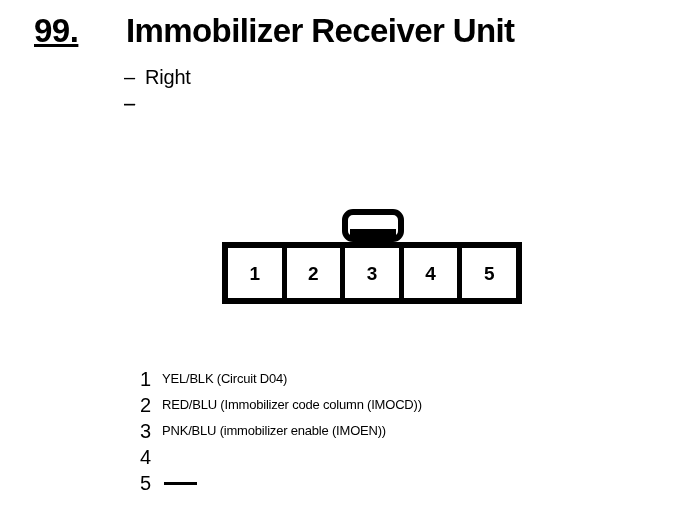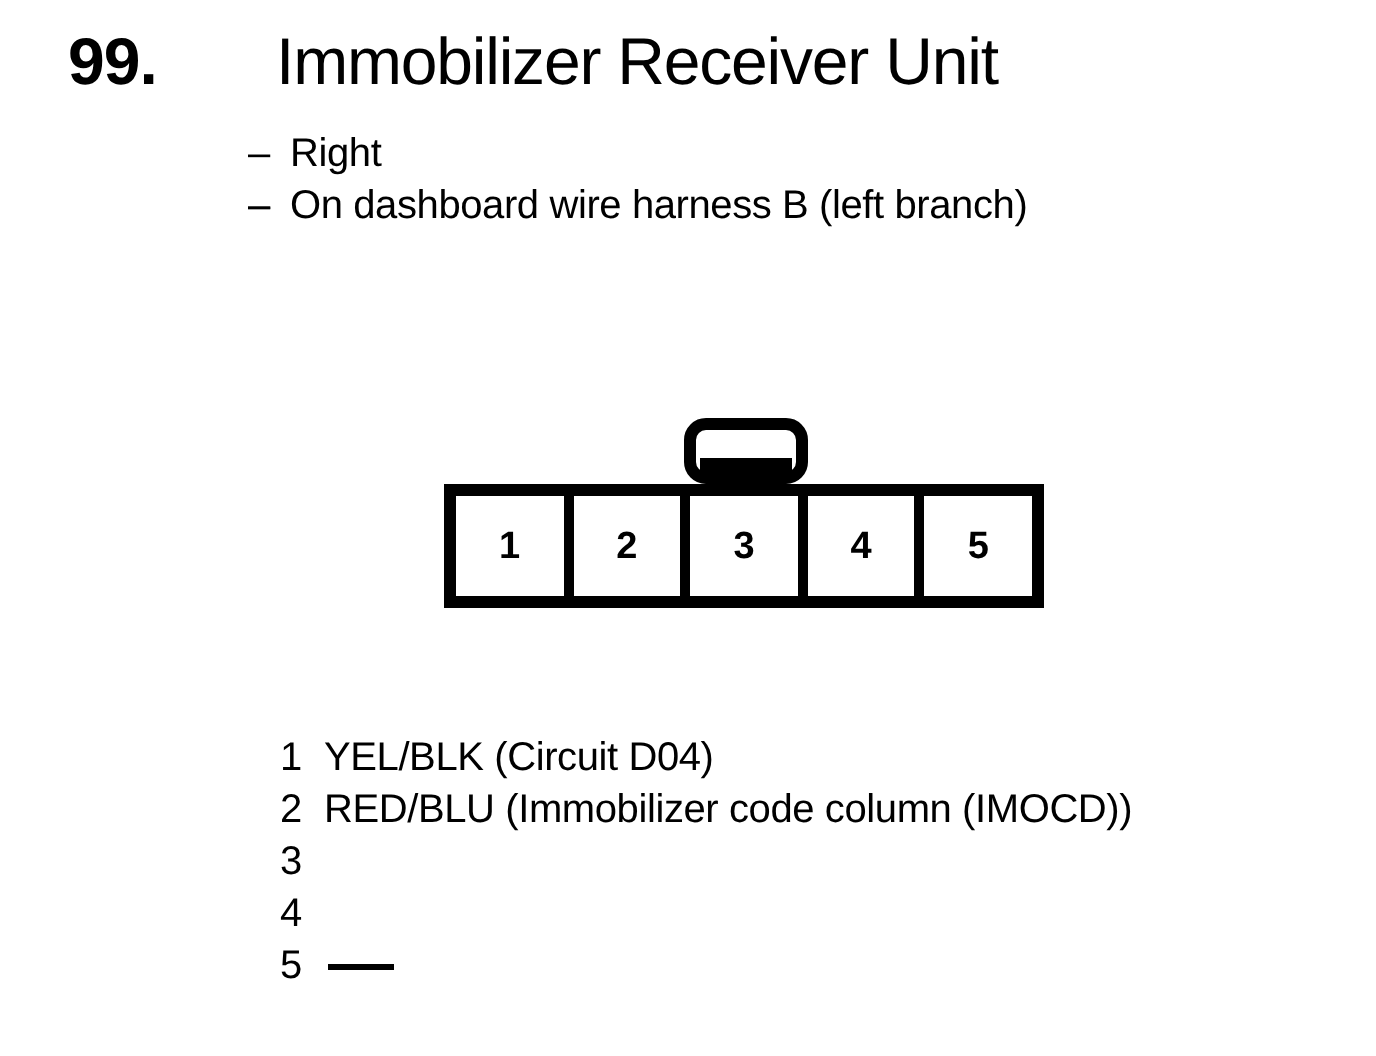--- a/index.html
+++ b/index.html
@@ -26,31 +26,31 @@
   }
   #item-number {
     position: absolute;
     left: 34px;
     top: 12px;
     font-size: 33px;
     font-weight: bold;
     line-height: 38px;
     letter-spacing: -0.5px;
     white-space: nowrap;
+    text-decoration: underline;
   }
   #component-title {
     position: absolute;
     left: 126px;
     top: 12px;
     font-size: 33px;
-    font-weight: normal;
+    font-weight: bold;
     line-height: 38px;
     letter-spacing: -0.6px;
     white-space: nowrap;
-    margin-left: 12px;
   }
 
   
   #description-list {
     position: absolute;
     left: 124px;
     top: 64px;
     width: 540px;
   }
   .description-item {
@@ -153,21 +153,21 @@
     top: 0;
     width: 14px;
     font-size: 20px;
     line-height: 26px;
     text-align: left;
   }
   .legend-pin-desc {
     position: absolute;
     left: 22px;
     top: 0;
-    font-size: 20px;
+    font-size: 13px;
     line-height: 26px;
     letter-spacing: -0.2px;
   }
   .legend-pin-blank {
     position: absolute;
     left: 24px;
     top: 12px;
     width: 33px;
     height: 3px;
     background: #000000;
@@ -184,21 +184,20 @@
 <div id="description-list">
   <div class="description-item">
     <span class="description-dash">–</span>
     <span>Right</span>
   </div>
   <div class="description-item">
     <span class="description-dash">–</span>
   </div>
   <div class="description-item">
     <span class="description-dash">–</span>
-    <span>On dashboard wire harness B (left branch)</span>
   </div>
 </div>
 
 <div id="connector-diagram">
   <div id="connector-latch"></div>
   <div id="connector-latch-stem-wide"></div>
   <div id="connector-latch-stem"></div>
   <div id="connector-body">
     <div class="pin-cell">1</div>
     <div class="pin-cell">2</div>
@@ -212,20 +211,21 @@
   <div class="legend-row">
     <span class="legend-pin-number">1</span>
     <span class="legend-pin-desc">YEL/BLK (Circuit D04)</span>
   </div>
   <div class="legend-row">
     <span class="legend-pin-number">2</span>
     <span class="legend-pin-desc">RED/BLU (Immobilizer code column (IMOCD))</span>
   </div>
   <div class="legend-row">
     <span class="legend-pin-number">3</span>
+    <span class="legend-pin-desc">PNK/BLU (immobilizer enable (IMOEN))</span>
   </div>
   <div class="legend-row">
     <span class="legend-pin-number">4</span>
   </div>
   <div class="legend-row">
     <span class="legend-pin-number">5</span>
     <span class="legend-pin-blank"></span>
   </div>
 </div>
 

